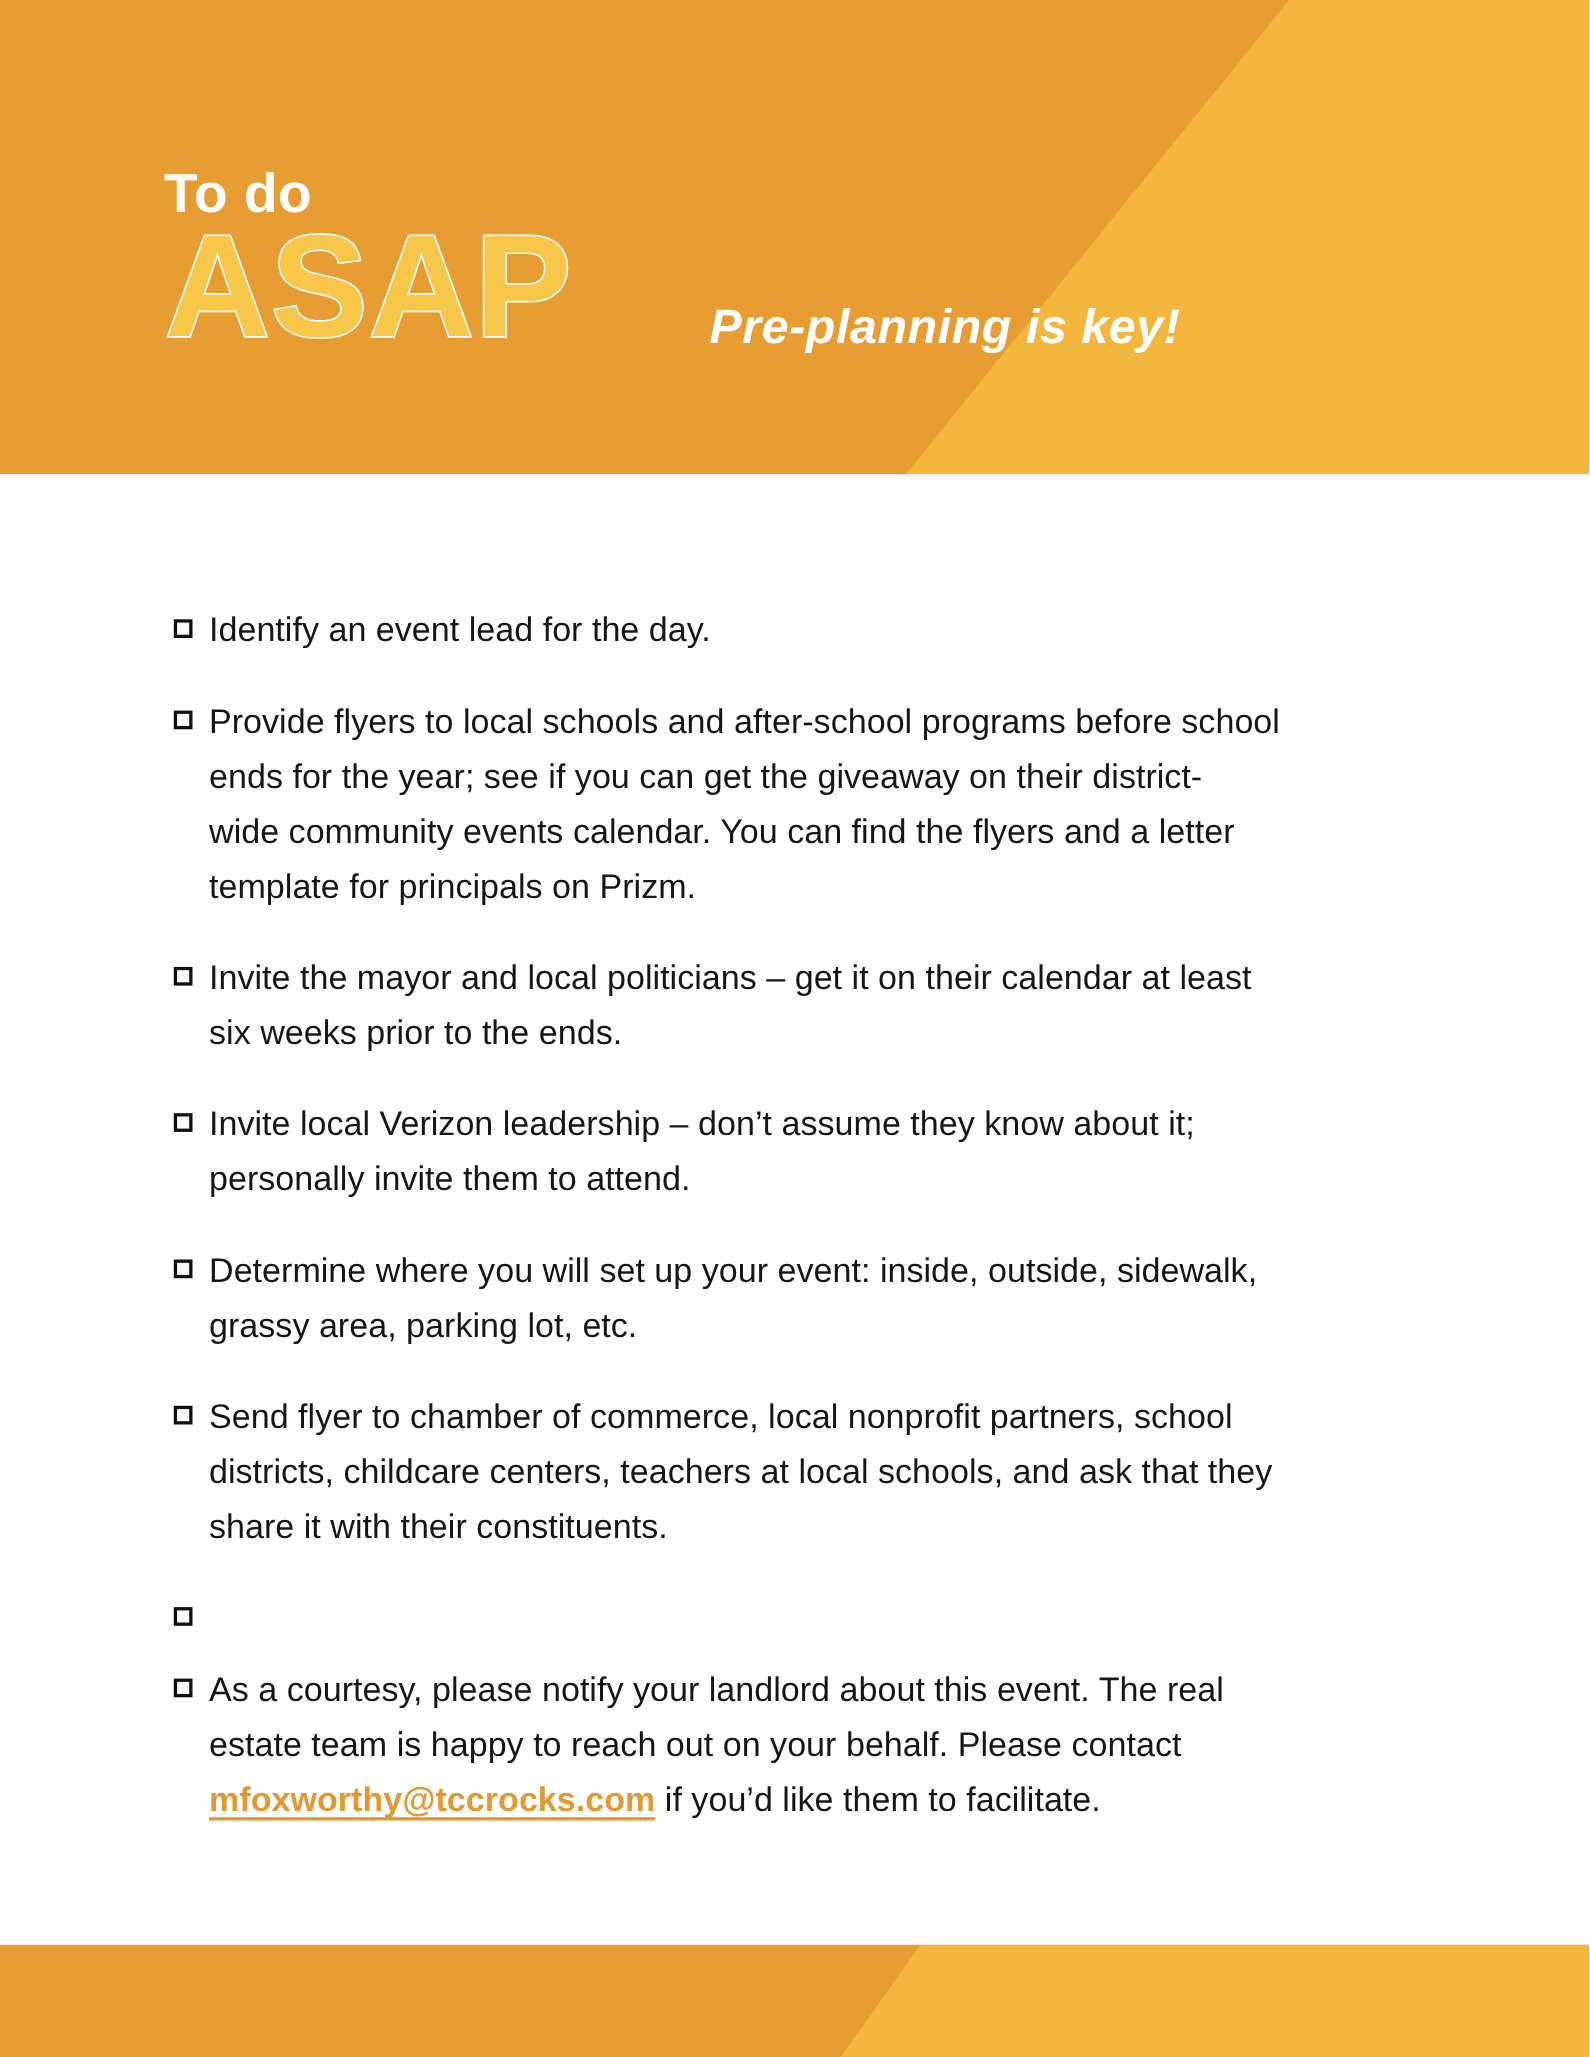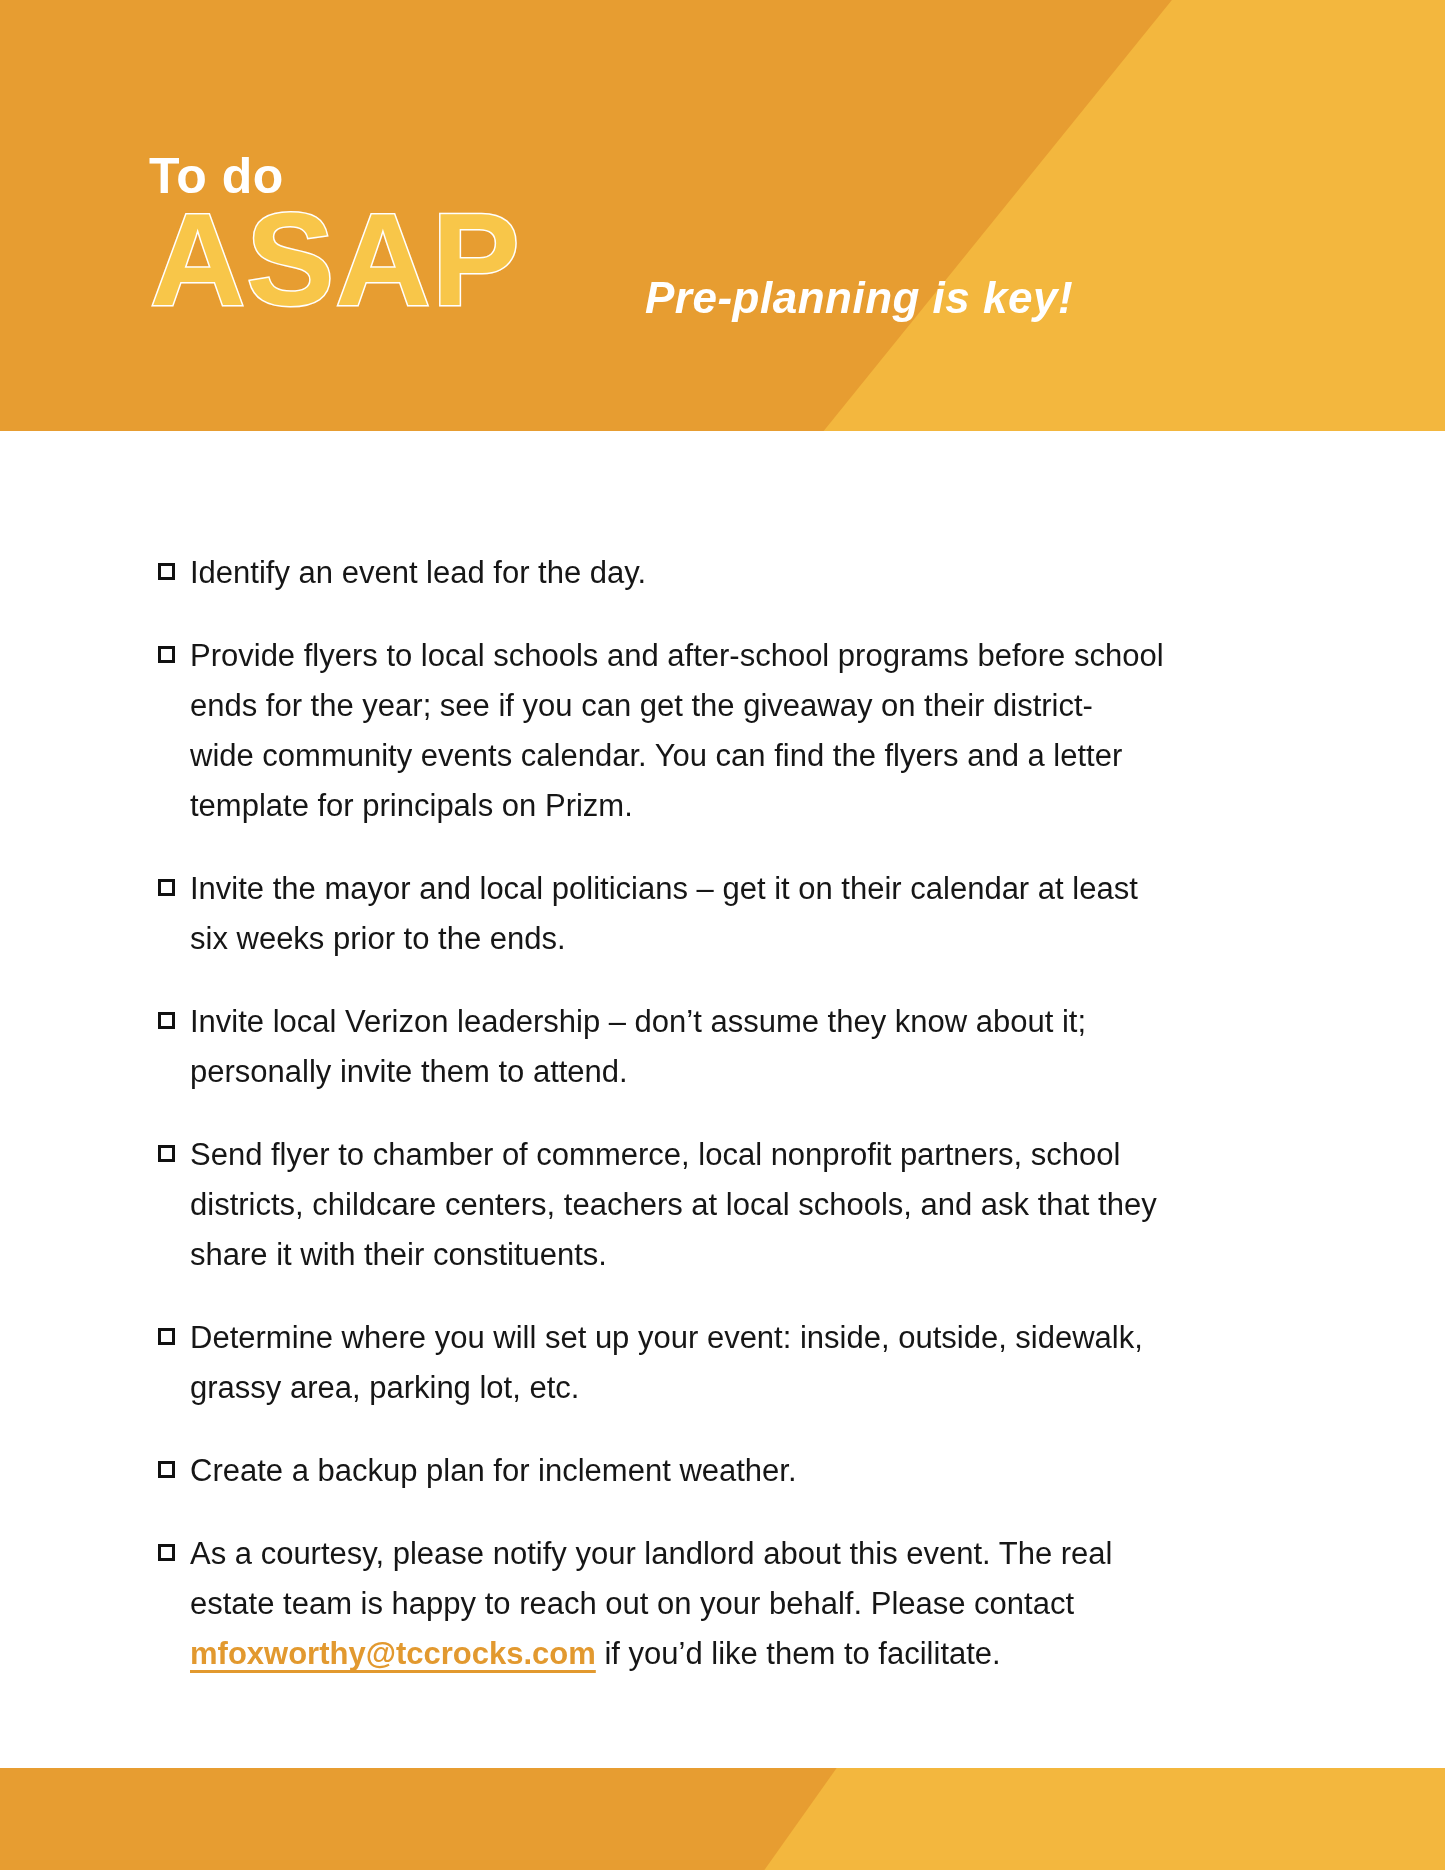--- a/index.html
+++ b/index.html
@@ -124,37 +124,34 @@
       <div class="check-row">
         <span class="checkbox"></span>
         <div class="item-text">
           <div class="text-line">Invite local Verizon leadership – don’t assume they know about it;</div>
           <div class="text-line">personally invite them to attend.</div>
         </div>
       </div>
       <div class="check-row">
         <span class="checkbox"></span>
         <div class="item-text">
+          <div class="text-line">Determine where you will set up your event: inside, outside, sidewalk,</div>
+          <div class="text-line">grassy area, parking lot, etc.</div>
+        </div>
+      </div>
+      <div class="check-row">
+        <span class="checkbox"></span>
+        <div class="item-text">
           <div class="text-line">Send flyer to chamber of commerce, local nonprofit partners, school</div>
           <div class="text-line">districts, childcare centers, teachers at local schools, and ask that they</div>
           <div class="text-line">share it with their constituents.</div>
         </div>
       </div>
       <div class="check-row">
         <span class="checkbox"></span>
-        <div class="item-text">
-          <div class="text-line">Determine where you will set up your event: inside, outside, sidewalk,</div>
-          <div class="text-line">grassy area, parking lot, etc.</div>
-        </div>
-      </div>
-      <div class="check-row">
-        <span class="checkbox"></span>
-        <div class="item-text">
-          <div class="text-line">Create a backup plan for inclement weather.</div>
-        </div>
       </div>
       <div class="check-row">
         <span class="checkbox"></span>
         <div class="item-text">
           <div class="text-line">As a courtesy, please notify your landlord about this event. The real</div>
           <div class="text-line">estate team is happy to reach out on your behalf. Please contact</div>
           <div class="text-line"><a class="email-link" href="#">mfoxworthy@tccrocks.com</a><span> if you’d like them to facilitate.</span></div>
         </div>
       </div>
     </main>

